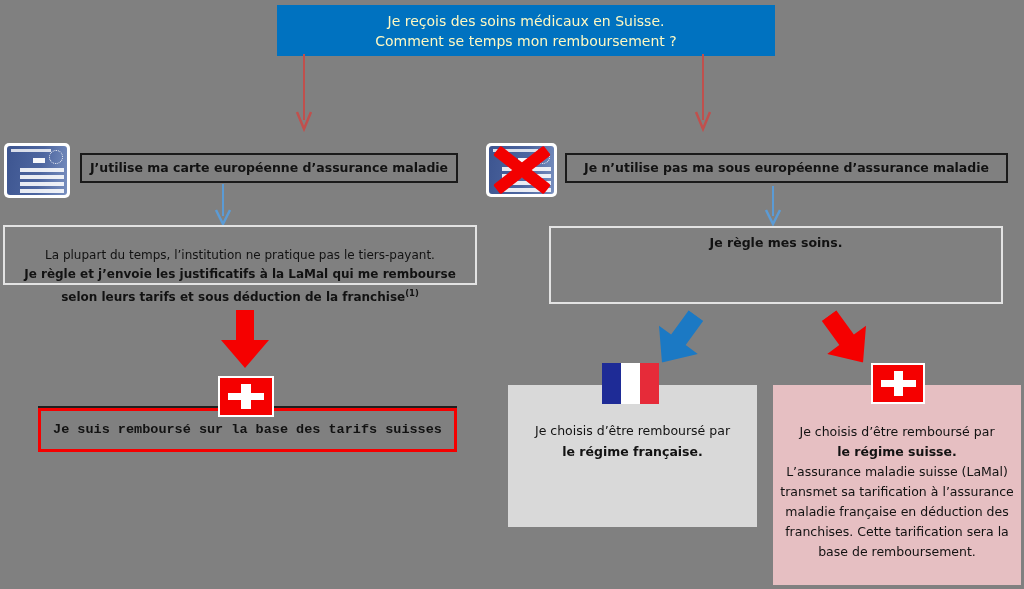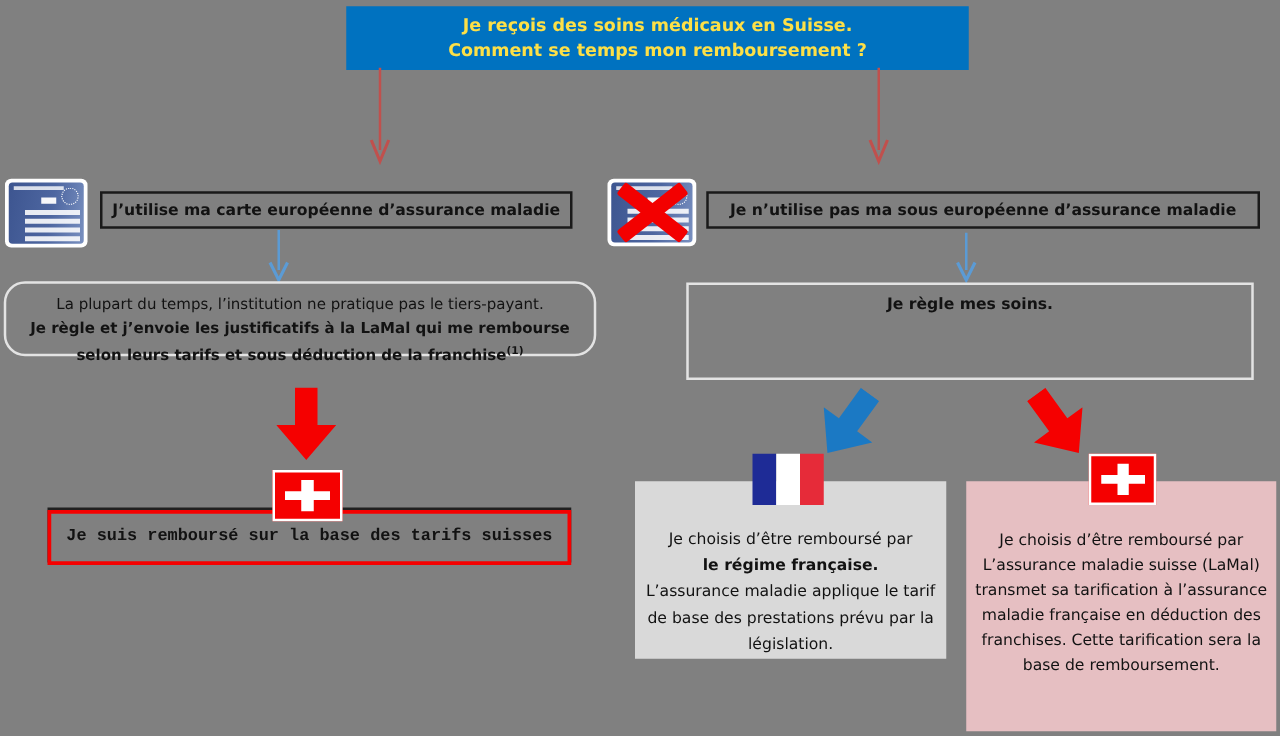--- a/index.html
+++ b/index.html
@@ -2,27 +2,27 @@
 <html><head>
 <meta charset="utf-8">
 <style>
   html,body{margin:0;padding:0;}
   body{font-family:"DejaVu Sans","Liberation Sans",sans-serif;}
   .canvas{position:relative;width:1024px;height:589px;background:#808080;overflow:hidden;}
   .abs{position:absolute;}
   .txt{color:#121212;text-align:center;}
   .b{font-weight:bold;}
   
-  .header{left:277px;top:5px;width:498px;height:51px;background:#0072c0;color:#fde047;
-          font-weight:bold;font-size:14px;line-height:20px;text-align:center;padding-top:6px;box-sizing:border-box;}
+  .header{left:277px;top:5px;width:498px;height:51px;background:#0072c0;color:#fef9c3;
+          font-weight:normal;font-size:14px;line-height:20px;text-align:center;padding-top:6px;box-sizing:border-box;}
   
   .label-box{border:2px solid #1a1a1a;font-size:12.5px;line-height:26px;height:26px;box-sizing:content-box;font-weight:bold;}
   
   .info-box{border:2px solid #e3e3e3;box-sizing:border-box;}
-  .info-left{left:3px;top:225px;width:474px;height:60px;font-size:12px;line-height:19px;padding-top:7px;border-radius:17px;}
+  .info-left{left:3px;top:225px;width:474px;height:60px;font-size:12px;line-height:19px;padding-top:19px;}
   .info-right{left:549px;top:226px;width:454px;height:78px;font-size:12.5px;line-height:20px;padding-top:5px;}
   
   .result-box{left:38px;top:408px;width:419px;height:44px;border:3px solid #f50000;box-sizing:border-box;
               box-shadow:0 -2px 0 #1f1f1f;font-size:13.5px;font-weight:bold;line-height:38px;z-index:1;font-family:Liberation Mono, monospace;}
   
   .opt-box{width:249px;font-size:12.5px;z-index:1;box-sizing:border-box;}
   .opt-fr{left:508px;top:385px;height:142px;background:#d9d9d9;padding-top:35px;line-height:21px;}
   .opt-ch{left:773px;top:385px;width:248px;height:200px;background:#e6bfc2;padding-top:37px;line-height:20px;}
   
   .card{background:#fff;border-radius:5px;padding:3px;box-sizing:border-box;z-index:2;}
@@ -152,21 +152,21 @@
   </div>
 
   <div class="abs flag-ch" style="left:871px;top:363px;width:50px;height:37px;">
     <div class="cv"></div>
     <div class="ch"></div>
   </div>
 
   <div class="abs txt opt-box opt-fr">
     <div>Je choisis d’être remboursé par</div>
     <div class="b">le régime française.</div>
-    <div>L’assurance maladie applique le tarif de base des prestations prévu par la législation.</div>
   </div>
 
   <div class="abs txt opt-box opt-ch">
     <div>Je choisis d’être remboursé par</div>
+    <div class="b">le régime suisse.</div>
     <div>L’assurance maladie suisse (LaMal) transmet sa tarification à l’assurance maladie française en déduction des franchises. Cette tarification sera la base de remboursement.</div>
   </div>
 
 </div>
 
 </body></html>

